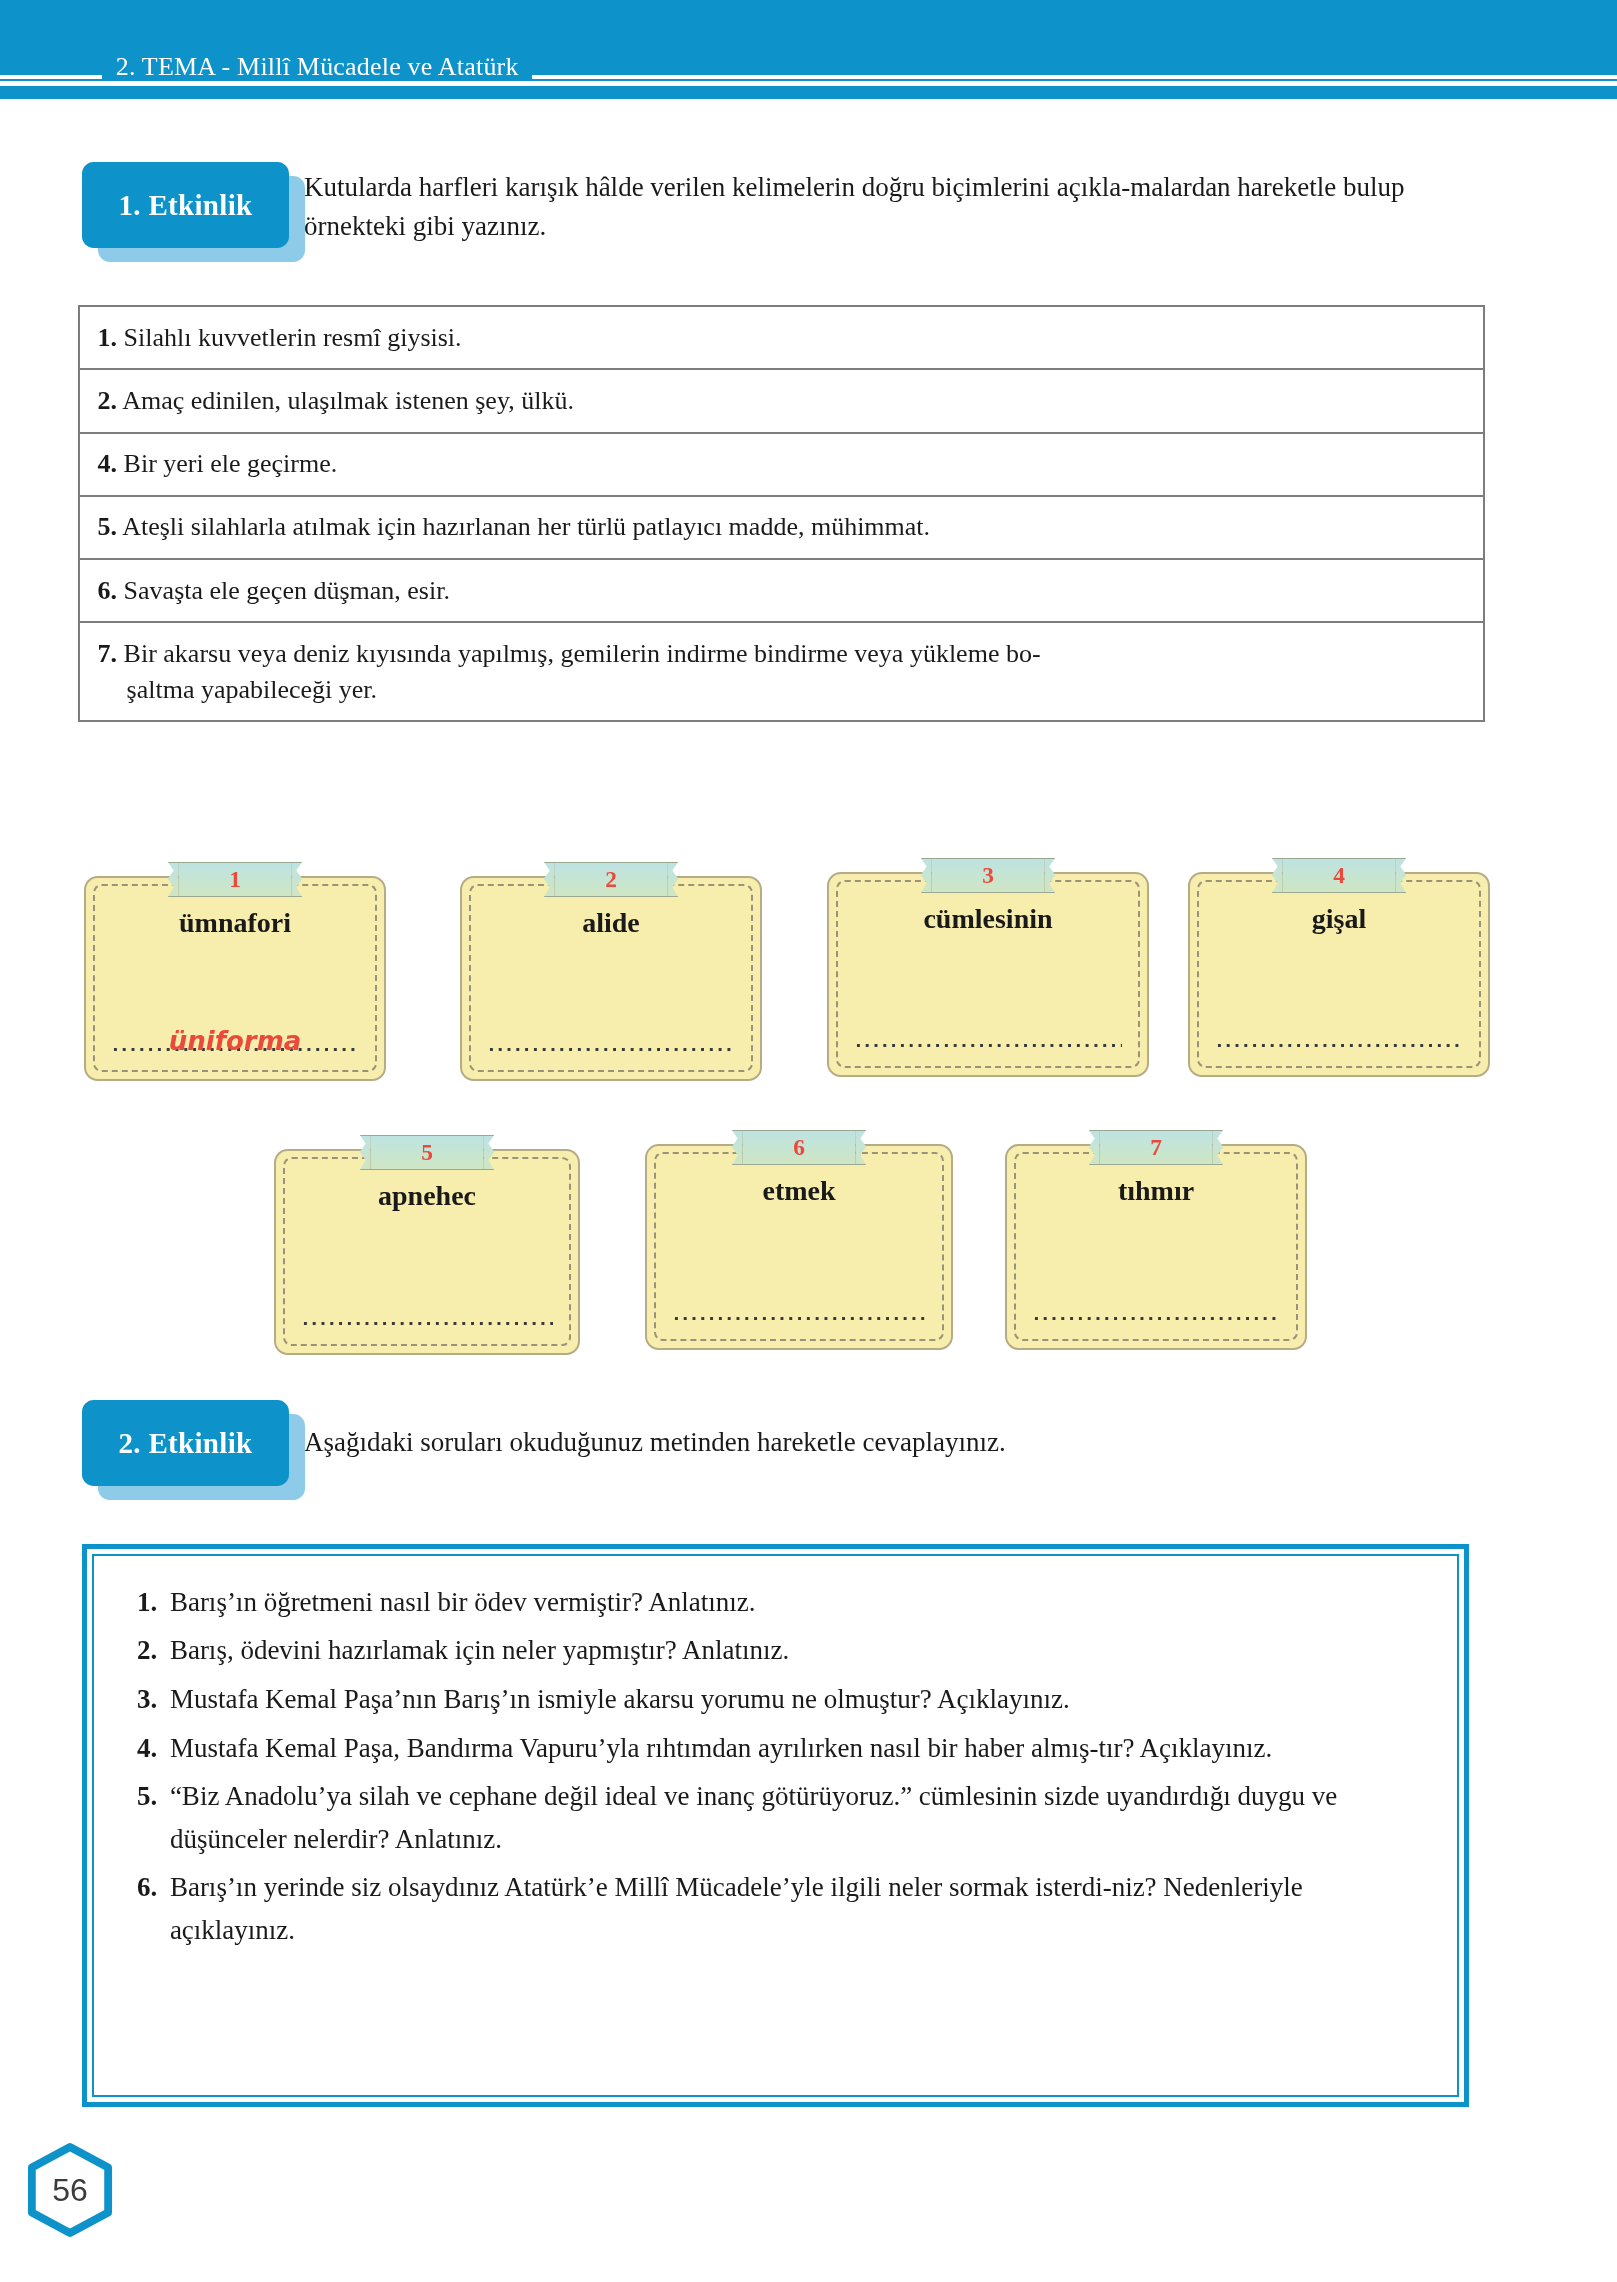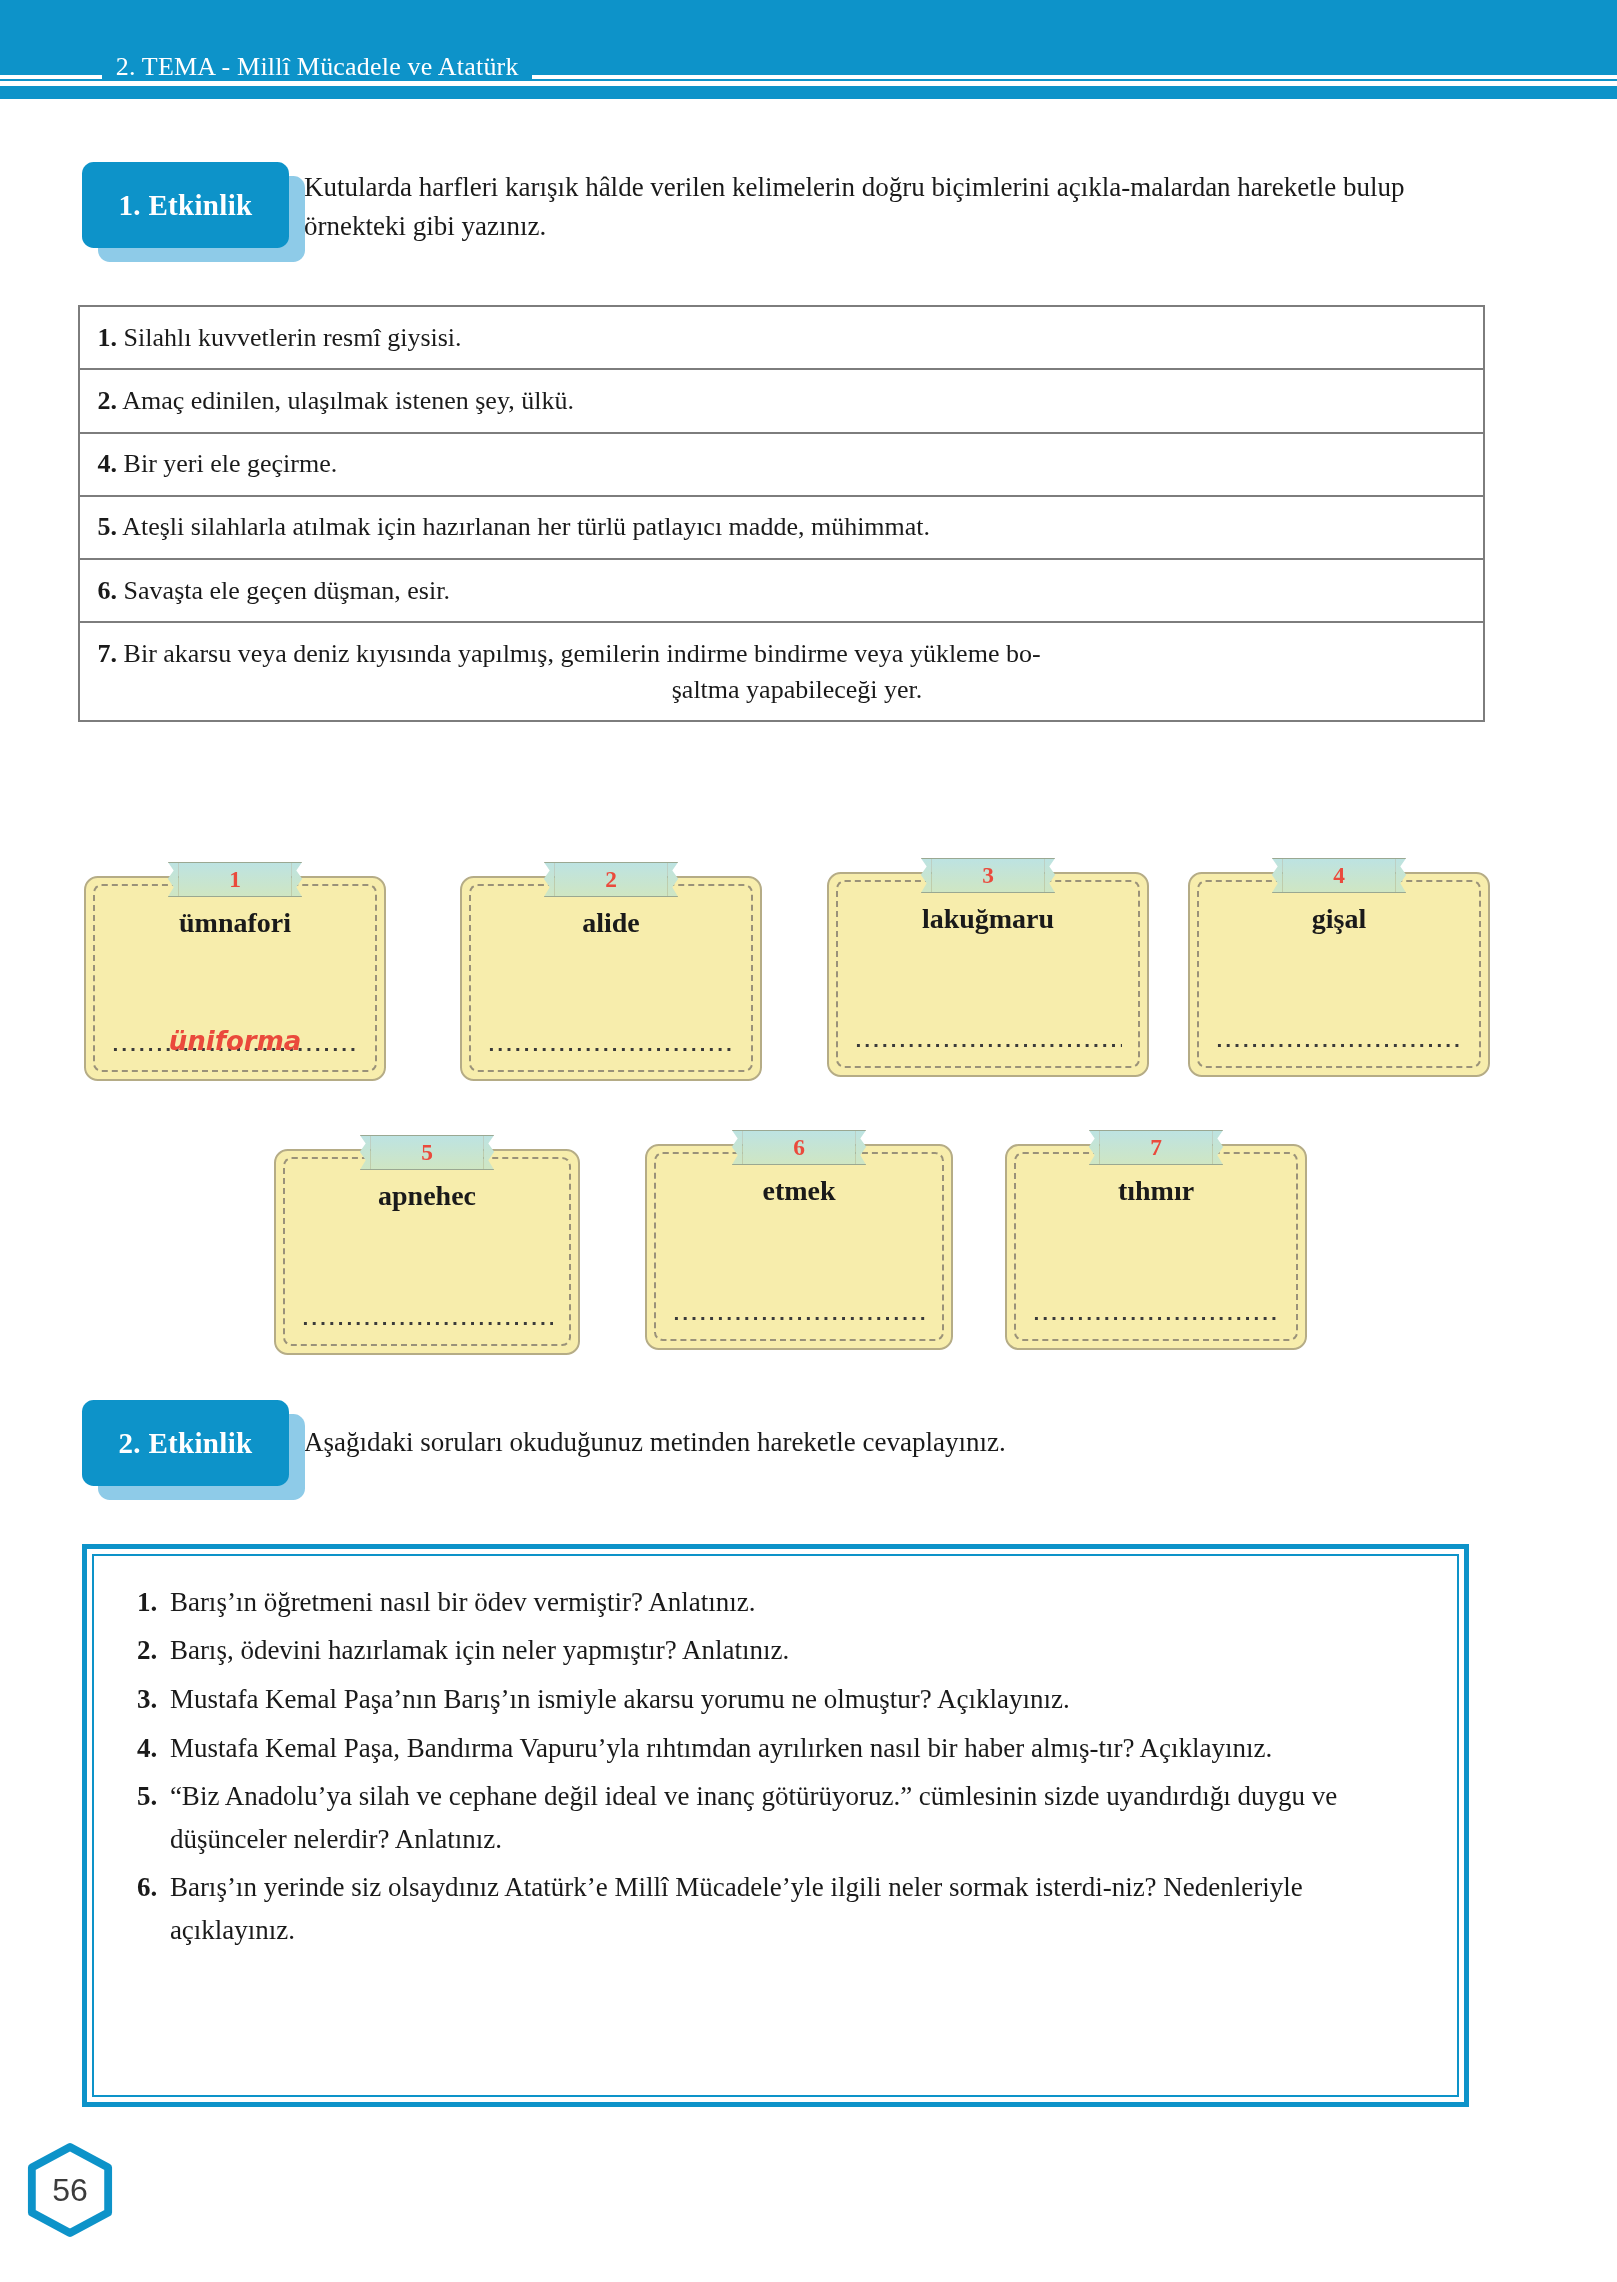--- a/index.html
+++ b/index.html
@@ -135,21 +135,20 @@
   }
   .def-row:last-child {
     border-bottom: none;
   }
   .def-row .num {
     font-weight: bold;
   }
   .def-row .cont {
     display: block;
     padding-left: 29px;
-    text-align: center;
   }
 
   
   .card {
     position: absolute;
     box-sizing: border-box;
   }
   .card-body {
     position: absolute;
     left: 0;
@@ -384,21 +383,21 @@
   </div>
 </div>
 
 <div class="card" style="left:827px; top:858px; width:322px; height:219px;">
   <div class="card-body">
     <div class="card-stitch"></div>
   </div>
   <div class="card-tape">
     <span>3</span>
   </div>
-  <div class="card-word">lakuğmaru</div>
+  <div class="card-word">cümlesinin</div>
   <div class="card-line">
     <span class="card-answer"></span>
     <span class="card-dots"></span>
   </div>
 </div>
 
 <div class="card" style="left:1188px; top:858px; width:302px; height:219px;">
   <div class="card-body">
     <div class="card-stitch"></div>
   </div>

